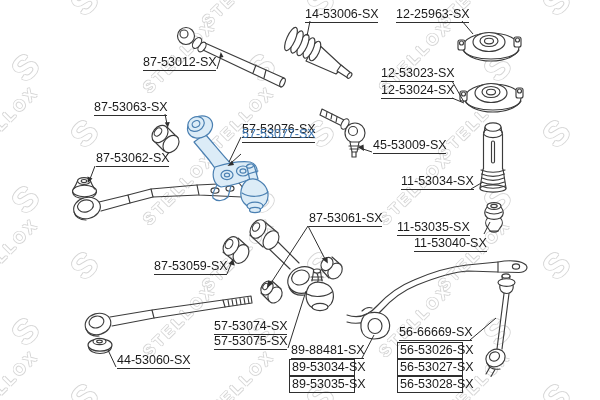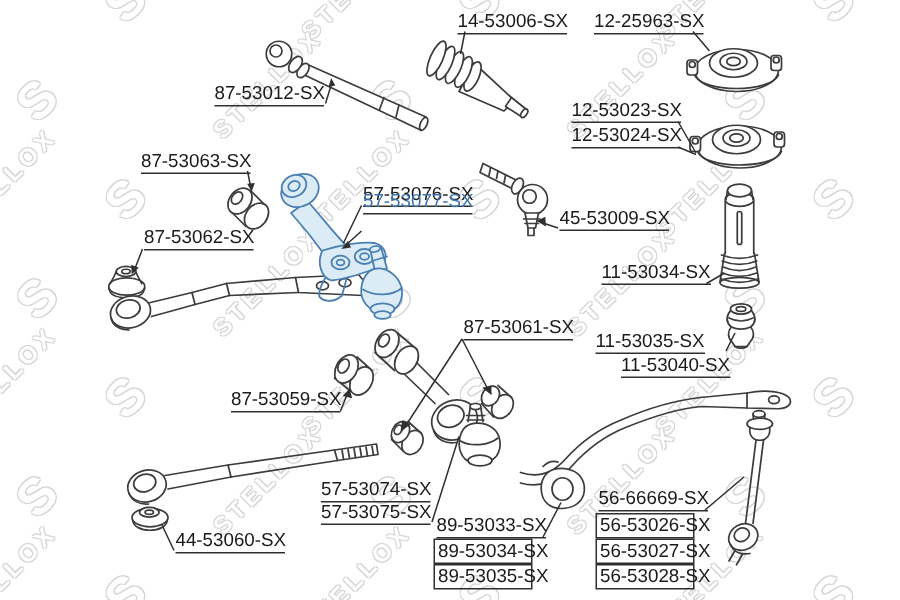--- a/index.html
+++ b/index.html
@@ -309,19 +309,19 @@
 <div class="plabel" style="left:96px;top:152px">87-53062-SX</div>
 <div class="plabel" style="left:373px;top:139px">45-53009-SX</div>
 <div class="plabel" style="left:401px;top:175px">11-53034-SX</div>
 <div class="plabel" style="left:309px;top:212px">87-53061-SX</div>
 <div class="plabel" style="left:397px;top:221px">11-53035-SX</div>
 <div class="plabel" style="left:414px;top:237px">11-53040-SX</div>
 <div class="plabel" style="left:154px;top:260px">87-53059-SX</div>
 <div class="plabel" style="left:214px;top:320px">57-53074-SX</div>
 <div class="plabel" style="left:214px;top:335px">57-53075-SX</div>
 <div class="plabel" style="left:117px;top:354px">44-53060-SX</div>
-<div class="plabel" style="left:291px;top:344px">89-53033-SX</div>
+<div class="plabel" style="left:291px;top:344px">89-88481-SX</div>
 <div class="plabel boxed" style="left:289px;top:359px">89-53034-SX</div>
 <div class="plabel boxed" style="left:289px;top:376px">89-53035-SX</div>
 <div class="plabel" style="left:399px;top:326px">56-66669-SX</div>
 <div class="plabel boxed" style="left:397px;top:342px">56-53026-SX</div>
 <div class="plabel boxed" style="left:397px;top:359px">56-53027-SX</div>
 <div class="plabel boxed" style="left:397px;top:376px">56-53028-SX</div>
 
 </body></html>

